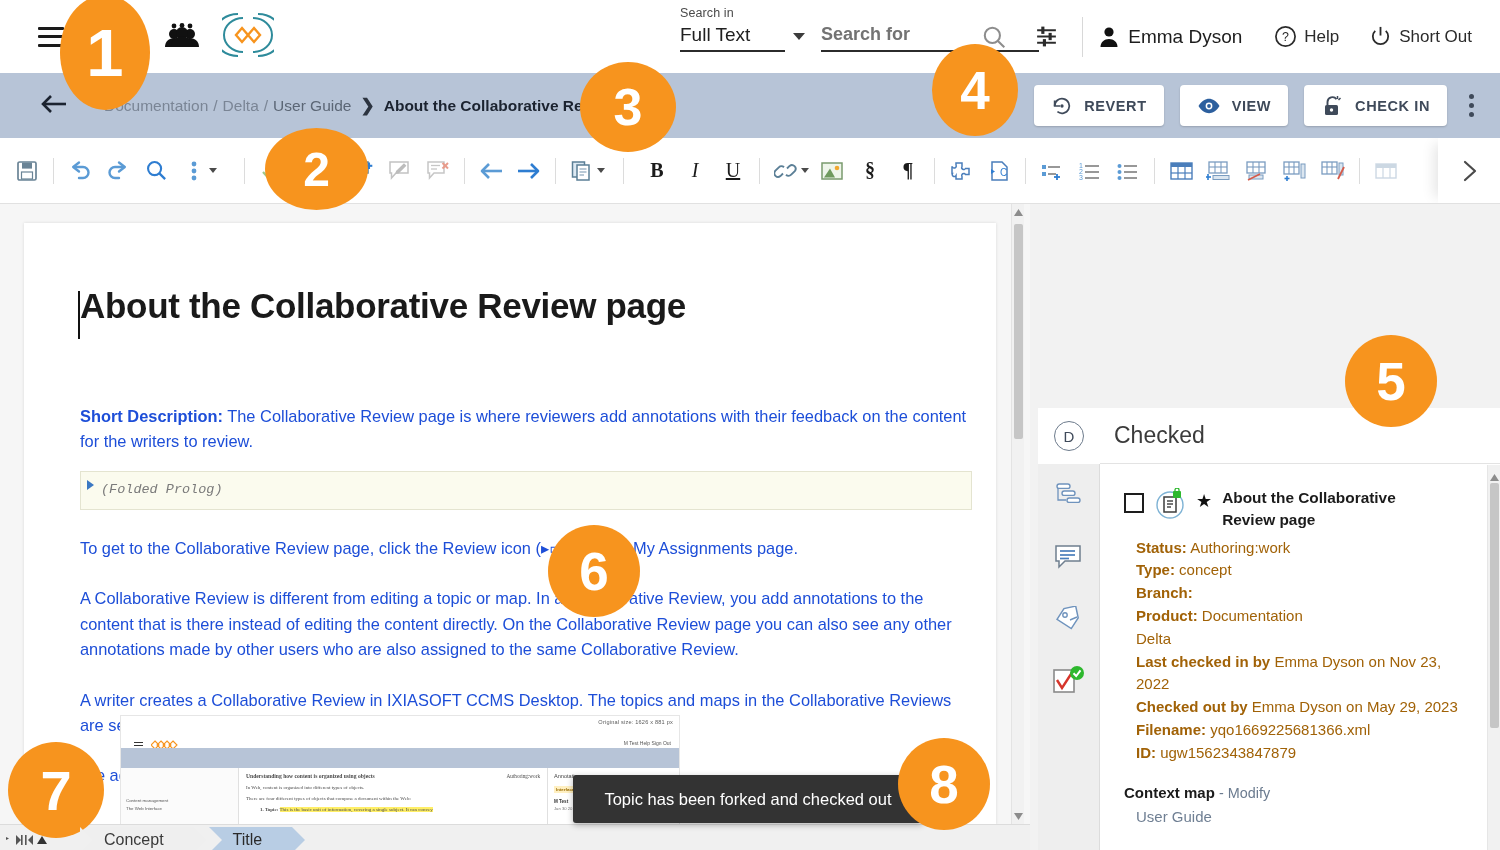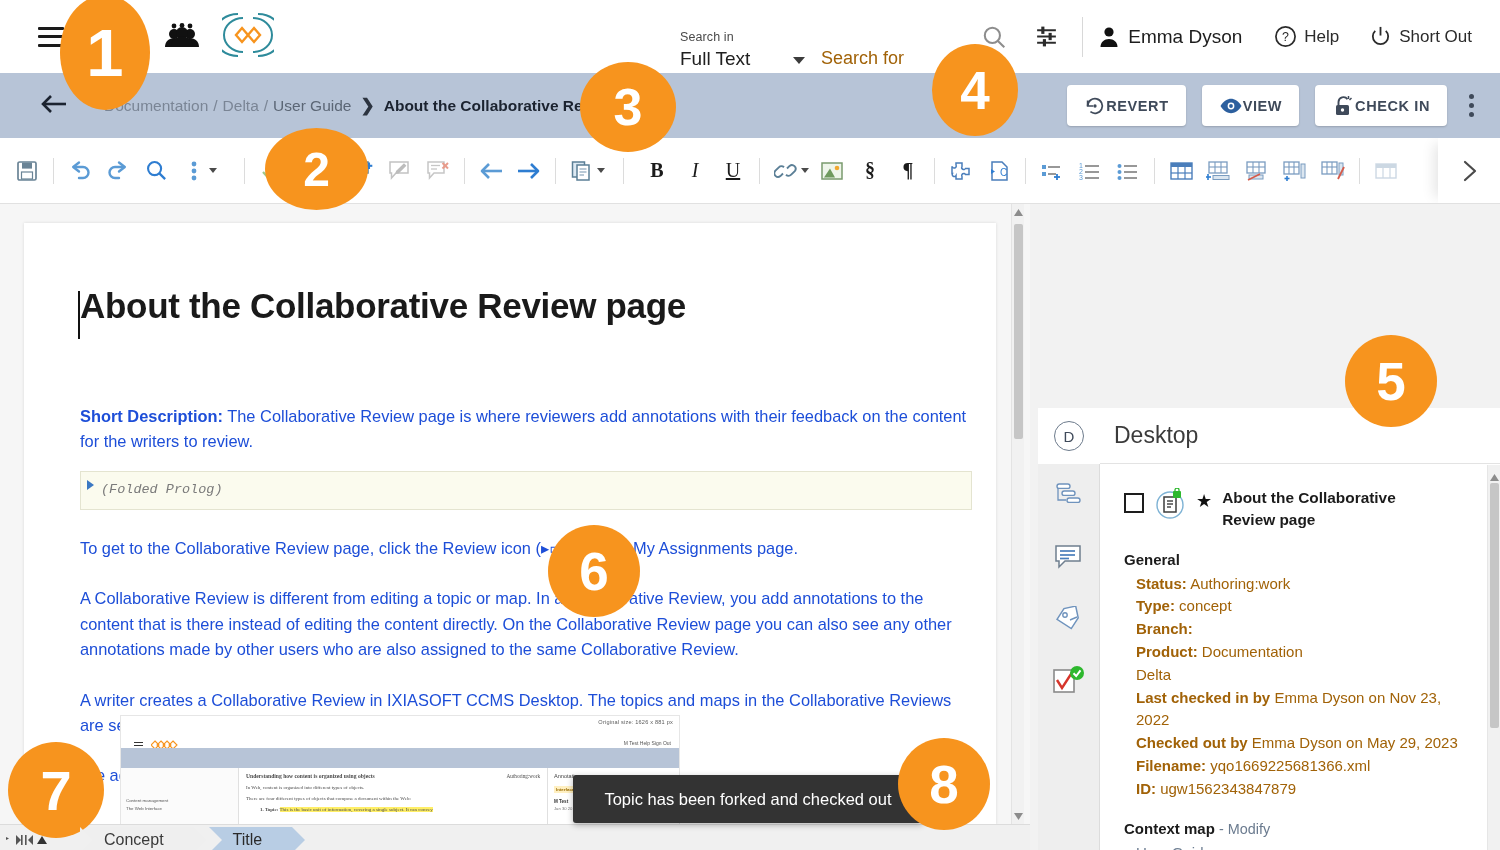--- a/index.html
+++ b/index.html
@@ -15,28 +15,28 @@
     position: absolute; left: 0; top: 0; width: 1500px; height: 73px;
     background: #ffffff; display: flex; align-items: center;
   }
   .hamburger { margin-left: 38px; width: 26px; height: 20px;
     display: flex; flex-direction: column; justify-content: space-between; cursor: pointer; }
   .hamburger i { display: block; height: 3px; background: #1a1a1a; border-radius: 1px; }
   .people-icon { margin-left: 100px; }
   .logo-icon { margin-left: 22px; }
 
   .search-area { position: absolute; left: 680px; top: 6px; display: flex; align-items: flex-end; }
-  .search-in-label { font-size: 12.5px; color: #4a4a4a; letter-spacing: .1px; margin-top: 24px; }
+  .search-in-label { font-size: 12.5px; color: #4a4a4a; letter-spacing: .1px; }
   .sel-wrap { position: relative; width: 105px; }
   .sel-value { font-size: 19px; color: #202020; padding-bottom: 6px; }
   .sel-underline { position:absolute; left:0; bottom:0; width:105px; height:1.6px; background:#2b2b2b; }
   .caret-dn { width:0;height:0;border-left:6px solid transparent;border-right:6px solid transparent;
     border-top:7px solid #3c3c3c; margin-left:8px; margin-bottom:12px;}
   .search-for-wrap { position: relative; margin-left: 16px; width: 218px; }
-  .search-for-text { font-size: 18px; color: #a16207; padding-bottom: 7px; }
+  .search-for-text { font-size: 18px; color: #737373; padding-bottom: 7px; font-weight: bold; }
   .search-for-underline { position:absolute; left:0; bottom:0; width:218px; height:1.6px; background:#2b2b2b;}
 
   .top-right { position: absolute; right: 0; top: 0; height: 73px; display: flex; align-items: center; }
   .icon-btn { display:flex; align-items:center; justify-content:center; cursor:pointer; }
   .vdiv { width:1px; height:40px; background:#d8d8d8; margin:0 16px; }
   .user-chip { display:flex; align-items:center; gap:9px; font-size:19px; color:#1d1d1d; cursor:pointer;}
   .help-chip { display:flex; align-items:center; gap:7px; font-size:17px; color:#2b2b2b; margin-left:32px; cursor:pointer;}
   .signout-chip { display:flex; align-items:center; gap:7px; font-size:17px; color:#2b2b2b; margin-left:30px; margin-right:28px; cursor:pointer;}
 
   
@@ -48,21 +48,21 @@
   .crumbs { margin-left: 36px; display:flex; align-items:center; font-size:15.5px; white-space:nowrap;}
   .crumb-dim { color:#7a8595; }
   .crumb-mid { color:#5b6675; }
   .crumb-sep { color:#7a8595; margin:0 5px; }
   .crumb-chev { color:#2c3440; font-weight:bold; margin:0 9px; font-size:17px; }
   .crumb-cur { color:#1b2330; font-weight:bold; }
 
   .crumb-actions { position:absolute; right:0; top:0; height:65px; display:flex; align-items:center; }
   .act-btn {
     height:41px; background:#fff; border-radius:4px; display:flex; align-items:center;
-    padding:11px 17px; margin-left:16px; cursor:pointer;
+    padding:11px 17px; gap:11px; margin-left:16px; cursor:pointer;
     box-shadow:0 1px 2px rgba(0,0,0,.18);
     font-size:14.5px; letter-spacing:.6px; color:#3f4a5a; font-weight:600;
   }
   .kebab { margin-left:22px; margin-right:26px; display:flex; flex-direction:column; gap:4px; cursor:pointer;}
   .kebab i { width:5px;height:5px;border-radius:50%;background:#3f4a5a; display:block;}
 
   
   .toolbar {
     position:absolute; left:0; top:138px; width:1500px; height:66px;
     background:#ffffff; border-bottom:1px solid #e1e1e1;
@@ -711,41 +711,40 @@
           <polyline points="5,15 10,23 21,6" stroke="#d6352b" stroke-width="2.4" fill="none"></polyline>
           <circle cx="25" cy="8" r="7" fill="#2eb82e"></circle>
           <polyline points="21.5,8.2 24.2,11 28.5,5.4" stroke="#fff" stroke-width="2" fill="none"></polyline>
         </svg>
       </div>
 
     </div>
 
     <div class="details">
       <div class="details-head">
-        <span class="details-title">Desktop</span>
+        <span class="details-title">Checked</span>
       </div>
       <div class="details-body">
         <div class="d-row1">
           <div class="d-check"></div>
           <div style="position:relative;margin-top:1px;">
             <svg width="32" height="32" viewBox="0 0 32 32">
               <circle cx="16" cy="17" r="13" stroke="#7fb3d5" stroke-width="1.4" fill="#fff"></circle>
               <rect x="10" y="9" width="12" height="15" stroke="#3d3d3d" stroke-width="1.5" fill="#fff"></rect>
               <line x1="13" y1="13" x2="19" y2="13" stroke="#3d3d3d" stroke-width="1.4"></line>
               <line x1="13" y1="16" x2="19" y2="16" stroke="#3d3d3d" stroke-width="1.4"></line>
               <line x1="13" y1="19" x2="17" y2="19" stroke="#3d3d3d" stroke-width="1.4"></line>
               <rect x="19" y="3" width="8" height="7" rx="1" fill="#2eb82e"></rect>
               <path d="M21 3.5V2a2 2 0 0 1 4 0v1.5" stroke="#2eb82e" stroke-width="1.3" fill="none"></path>
             </svg>
           </div>
           <span class="d-star">★</span>
           <span class="d-name">About the Collaborative Review page</span>
         </div>
 
-        <div class="d-sec">General</div>
         <div class="d-list">
           <div class="d-line"><b>Status:</b><span> Authoring:work</span></div>
           <div class="d-line"><b>Type:</b><span> concept</span></div>
           <div class="d-line"><b>Branch:</b></div>
           <div class="d-line"><b>Product:</b><span> Documentation</span></div>
           <div class="d-line"><span>Delta</span></div>
           <div class="d-line"><b>Last checked in by</b><span> Emma Dyson on Nov 23, 2022</span></div>
           <div class="d-line"><b>Checked out by</b><span> Emma Dyson on May 29, 2023</span></div>
           <div class="d-line"><b>Filename:</b><span> yqo1669225681366.xml</span></div>
           <div class="d-line"><b>ID:</b><span> ugw1562343847879</span></div>

